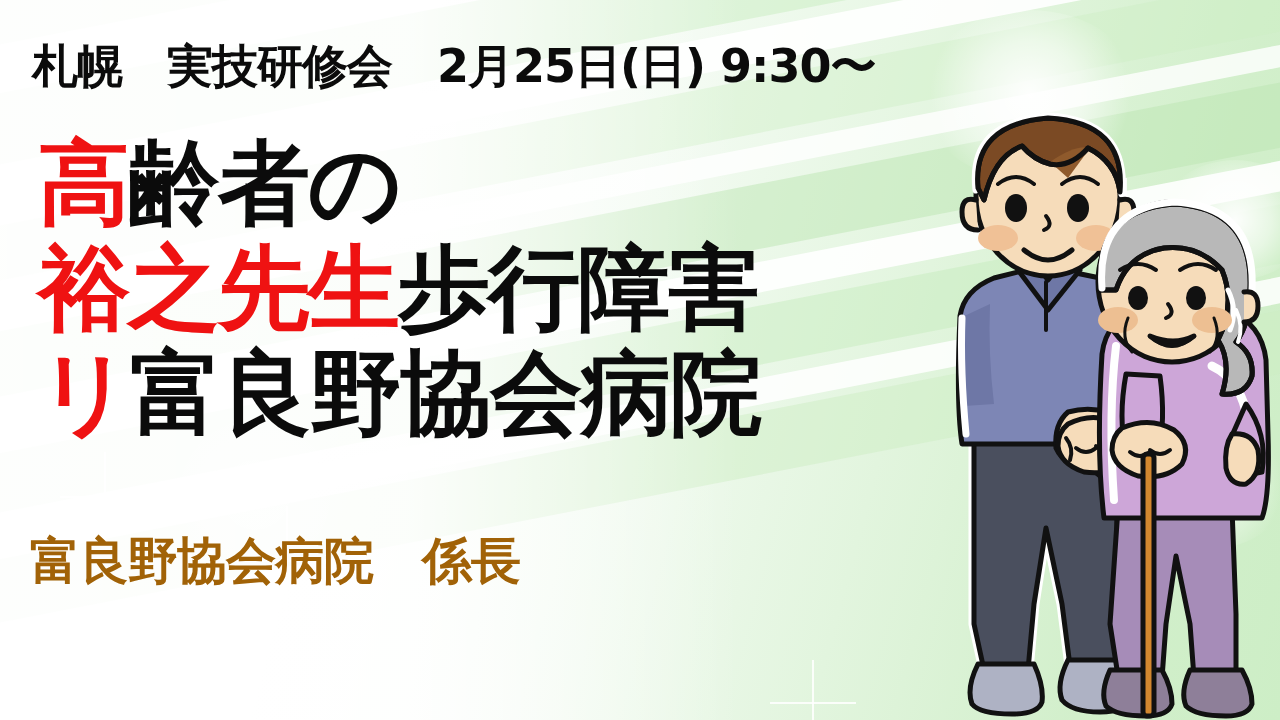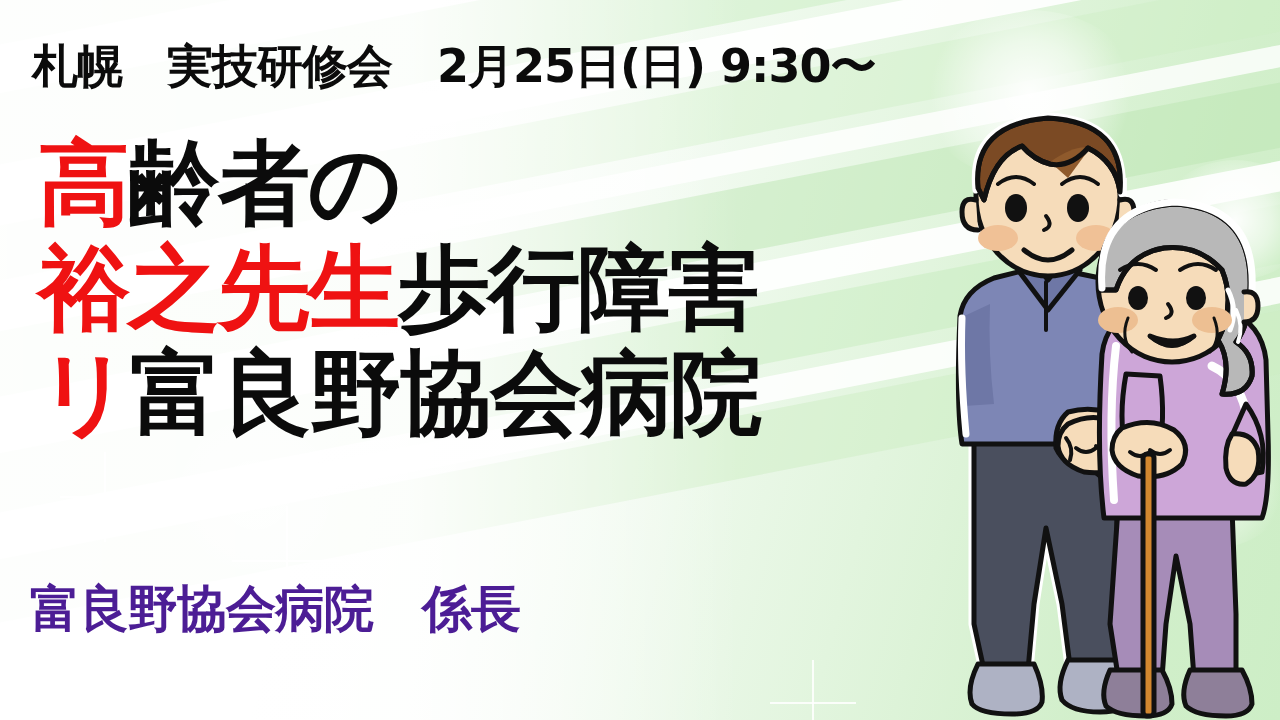--- a/index.html
+++ b/index.html
@@ -52,23 +52,22 @@
   .title-line{
     font-size:92px;font-weight:bold;line-height:1.14;
     white-space:nowrap;color:#0b0b0b;letter-spacing:-2px;
     font-family:"DejaVu Sans","Liberation Sans",sans-serif;
   }
   .red{color:#ef1212;}
   .blk{color:#0b0b0b;}
   .foot-block{position:absolute;left:30px;top:528px;}
   .foot-line{
     font-size:50px;font-weight:bold;line-height:1.32;
-    white-space:nowrap;color:#4c1d95;letter-spacing:-1px;
+    white-space:nowrap;color:#a16207;letter-spacing:-1px;
     font-family:"DejaVu Sans","Liberation Sans",sans-serif;
-    margin-top:48px;
   }
 
   
   .illus{position:absolute;right:0;top:104px;width:330px;height:616px;}
   .illus svg{display:block;width:330px;height:616px;}
 </style>
 </head>
 <body>
 
 <div id="poster">

